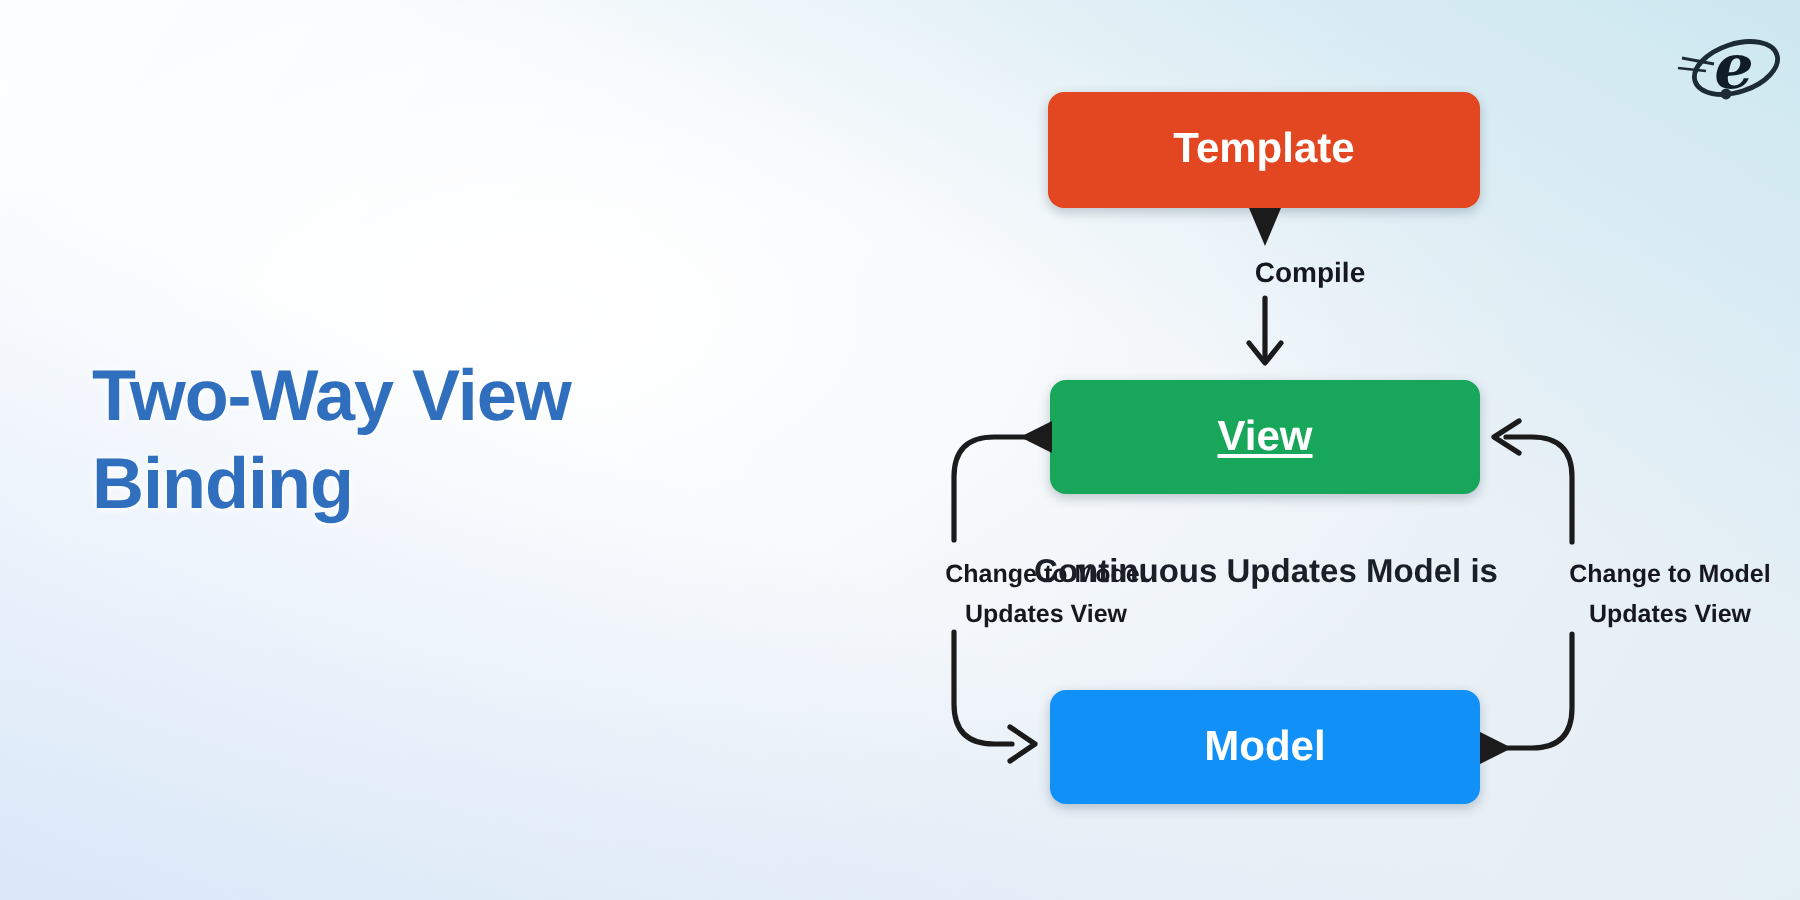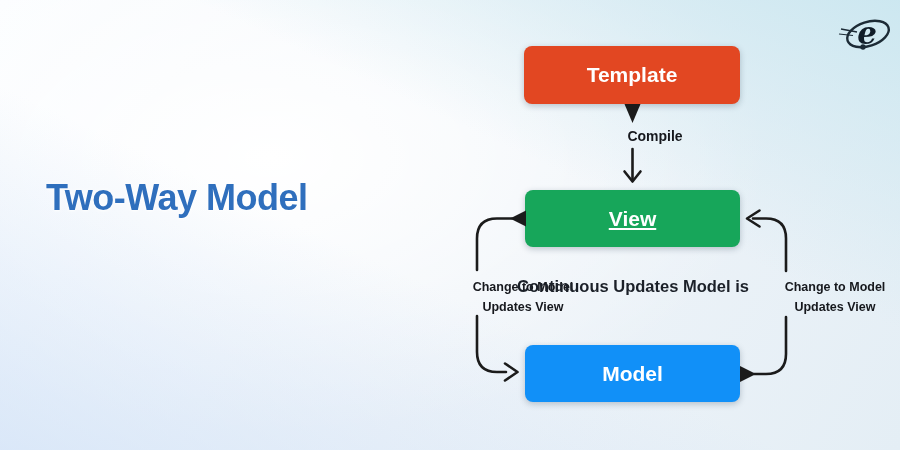--- a/index.html
+++ b/index.html
@@ -43,21 +43,22 @@
   }
   .center-note span{display:block;}
   .logo{position:absolute;left:838px;top:6px;}
 </style>
 </head>
 <body>
 
 <div class="stage">
 
   <div class="title" style="color: rgb(47, 111, 189);">
-    <span>Two-Way Model</span>
+    <span>Two-Way View</span>
+    <span>Binding</span>
   </div>
 
   <svg class="logo" width="58" height="58" viewBox="0 0 58 58">
     <path d="M3,23 L19,26" stroke="#1c2b36" stroke-width="1.6" fill="none"></path>
     <path d="M1,28 L15,29.5" stroke="#1c2b36" stroke-width="1.2" fill="none"></path>
     <ellipse cx="30" cy="28" rx="21.5" ry="12" transform="rotate(-18 30 28)" fill="none" stroke="#1c2b36" stroke-width="2.4"></ellipse>
     <circle cx="25" cy="41" r="2.7" fill="#1c2b36"></circle>
     <text x="29" y="38" text-anchor="middle" font-family="DejaVu Serif, serif" font-style="italic" font-weight="700" font-size="31" fill="#101d28">e</text>
   </svg>
 

